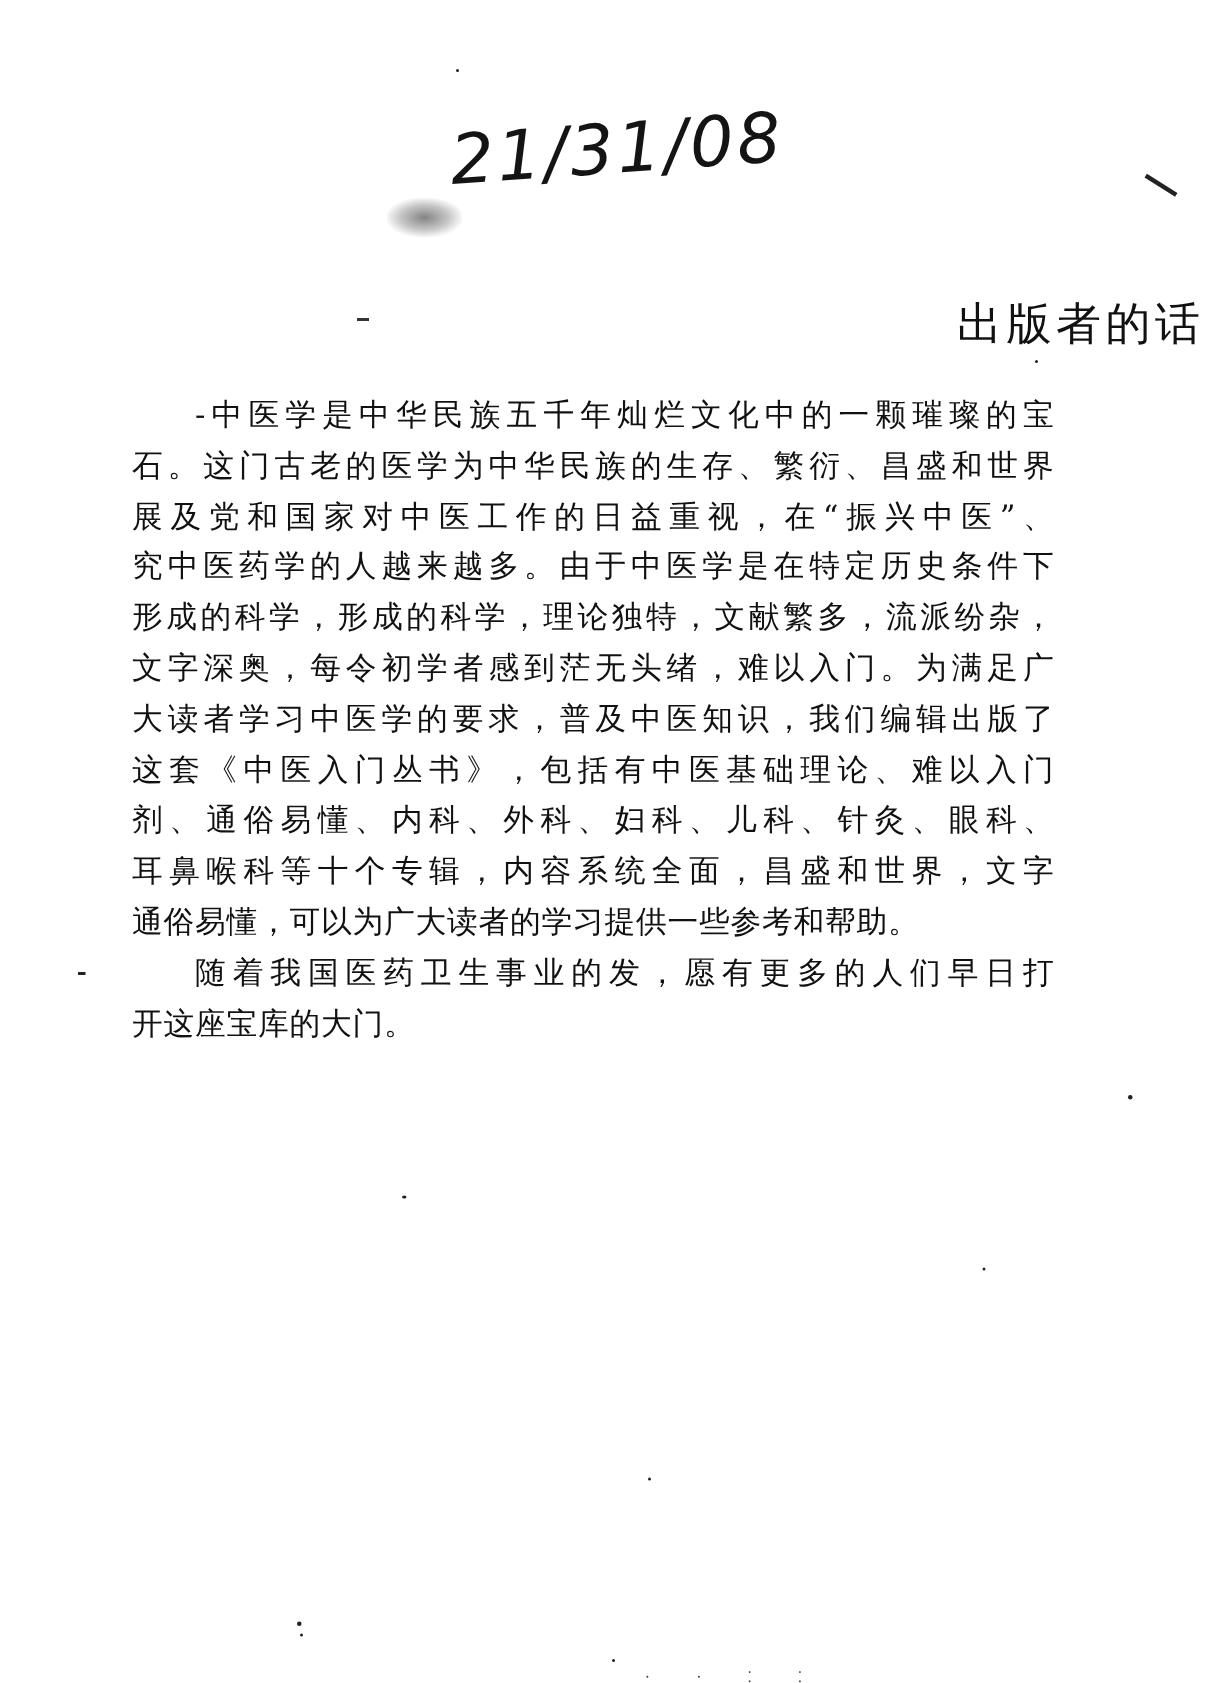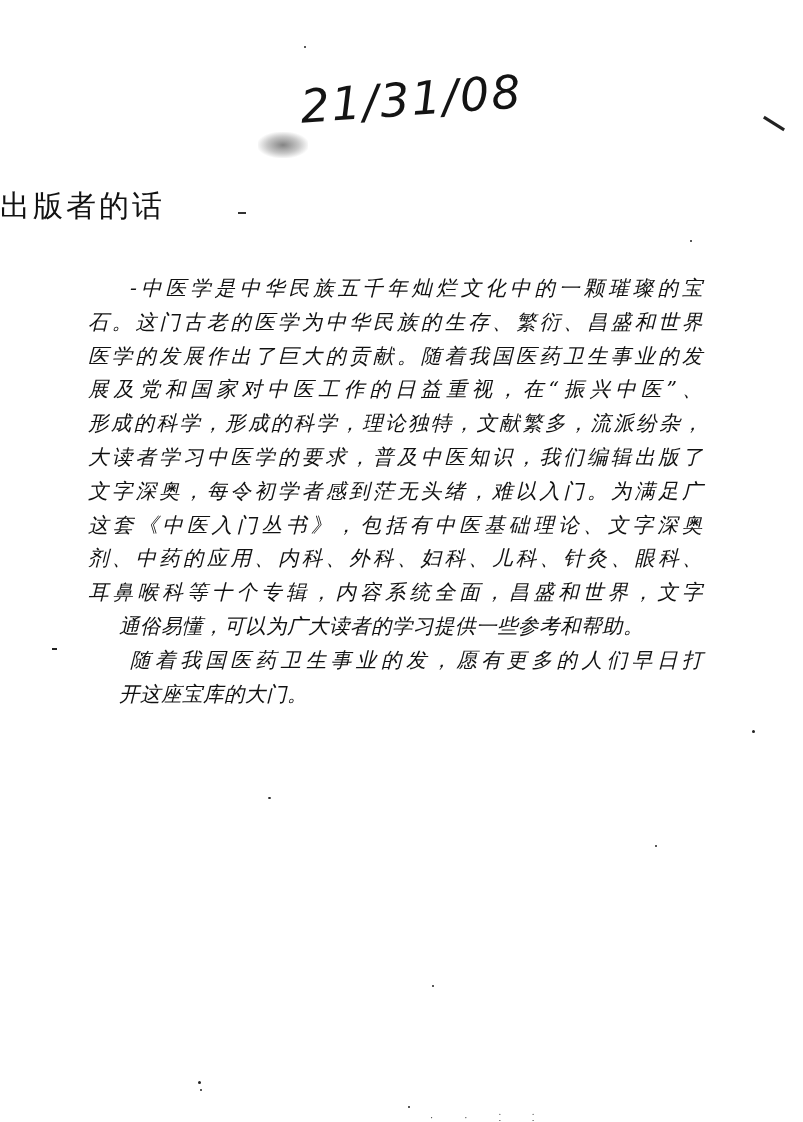--- a/index.html
+++ b/index.html
@@ -38,56 +38,54 @@
       left: 258px;
       top: 132px;
       width: 50px;
       height: 26px;
       background: radial-gradient(ellipse at center, rgba(30,30,30,0.55) 0%, rgba(30,30,30,0.25) 45%, rgba(255,255,255,0) 75%);
     }
     .title {
       position: absolute;
       left: 0;
       width: 803px;
-      top: 186px;
-      text-align: left;
+      top: 196px;
+      text-align: right;
       font-size: 30px;
       letter-spacing: 3px;
       color: #111111;
     }
     .title-dash {
       position: absolute;
       left: 238px;
       top: 212px;
       width: 8px;
       height: 2px;
       background: #333;
     }
     .body-text {
       position: absolute;
       left: 88px;
-      top: 272px;
+      top: 260px;
       width: 615px;
-      font-style: italic;
     }
     .line {
       height: 33.8px;
       line-height: 33.8px;
       font-size: 20.5px;
       white-space: nowrap;
       text-align: justify;
       text-align-last: justify;
       letter-spacing: 0.5px;
     }
     .line.indent {
       padding-left: 42px;
     }
     .line.last {
       text-align-last: left;
-      margin-left: 31px;
     }
     .speck {
       position: absolute;
       background: #222;
       border-radius: 50%;
     }
     .diag-mark {
       position: absolute;
       left: 762px;
       top: 122px;
@@ -115,27 +113,27 @@
 
   <div class="diag-mark"></div>
 
   <div class="title-dash"></div>
   <h1 class="title" style="margin:0;font-weight:normal;">出版者的话</h1>
 
   <div class="body-text">
     <div>
       <div class="line indent">-中医学是中华民族五千年灿烂文化中的一颗璀璨的宝</div>
       <div class="line">石。这门古老的医学为中华民族的生存、繁衍、昌盛和世界</div>
-      <div class="line">医学的发展作出了巨大的贡献。随着我国医药卫生事业的发</div>
       <div class="line">展及党和国家对中医工作的日益重视，在“振兴中医”、</div>
+      <div class="line">究中医药学的人越来越多。由于中医学是在特定历史条件下</div>
       <div class="line">形成的科学，形成的科学，理论独特，文献繁多，流派纷杂，</div>
+      <div class="line">文字深奥，每令初学者感到茫无头绪，难以入门。为满足广</div>
       <div class="line">大读者学习中医学的要求，普及中医知识，我们编辑出版了</div>
-      <div class="line">文字深奥，每令初学者感到茫无头绪，难以入门。为满足广</div>
-      <div class="line">这套《中医入门丛书》，包括有中医基础理论、文字深奥</div>
-      <div class="line">剂、中药的应用、内科、外科、妇科、儿科、针灸、眼科、</div>
+      <div class="line">这套《中医入门丛书》，包括有中医基础理论、难以入门</div>
+      <div class="line">剂、通俗易懂、内科、外科、妇科、儿科、针灸、眼科、</div>
       <div class="line">耳鼻喉科等十个专辑，内容系统全面，昌盛和世界，文字</div>
       <div class="line last">通俗易懂，可以为广大读者的学习提供一些参考和帮助。</div>
     </div>
     <div>
       <div class="line indent">随着我国医药卫生事业的发，愿有更多的人们早日打</div>
       <div class="line last">开这座宝库的大门。</div>
     </div>
   </div>
 
   <div class="speck" style="left:304px;top:46px;width:2px;height:2px;"></div>

